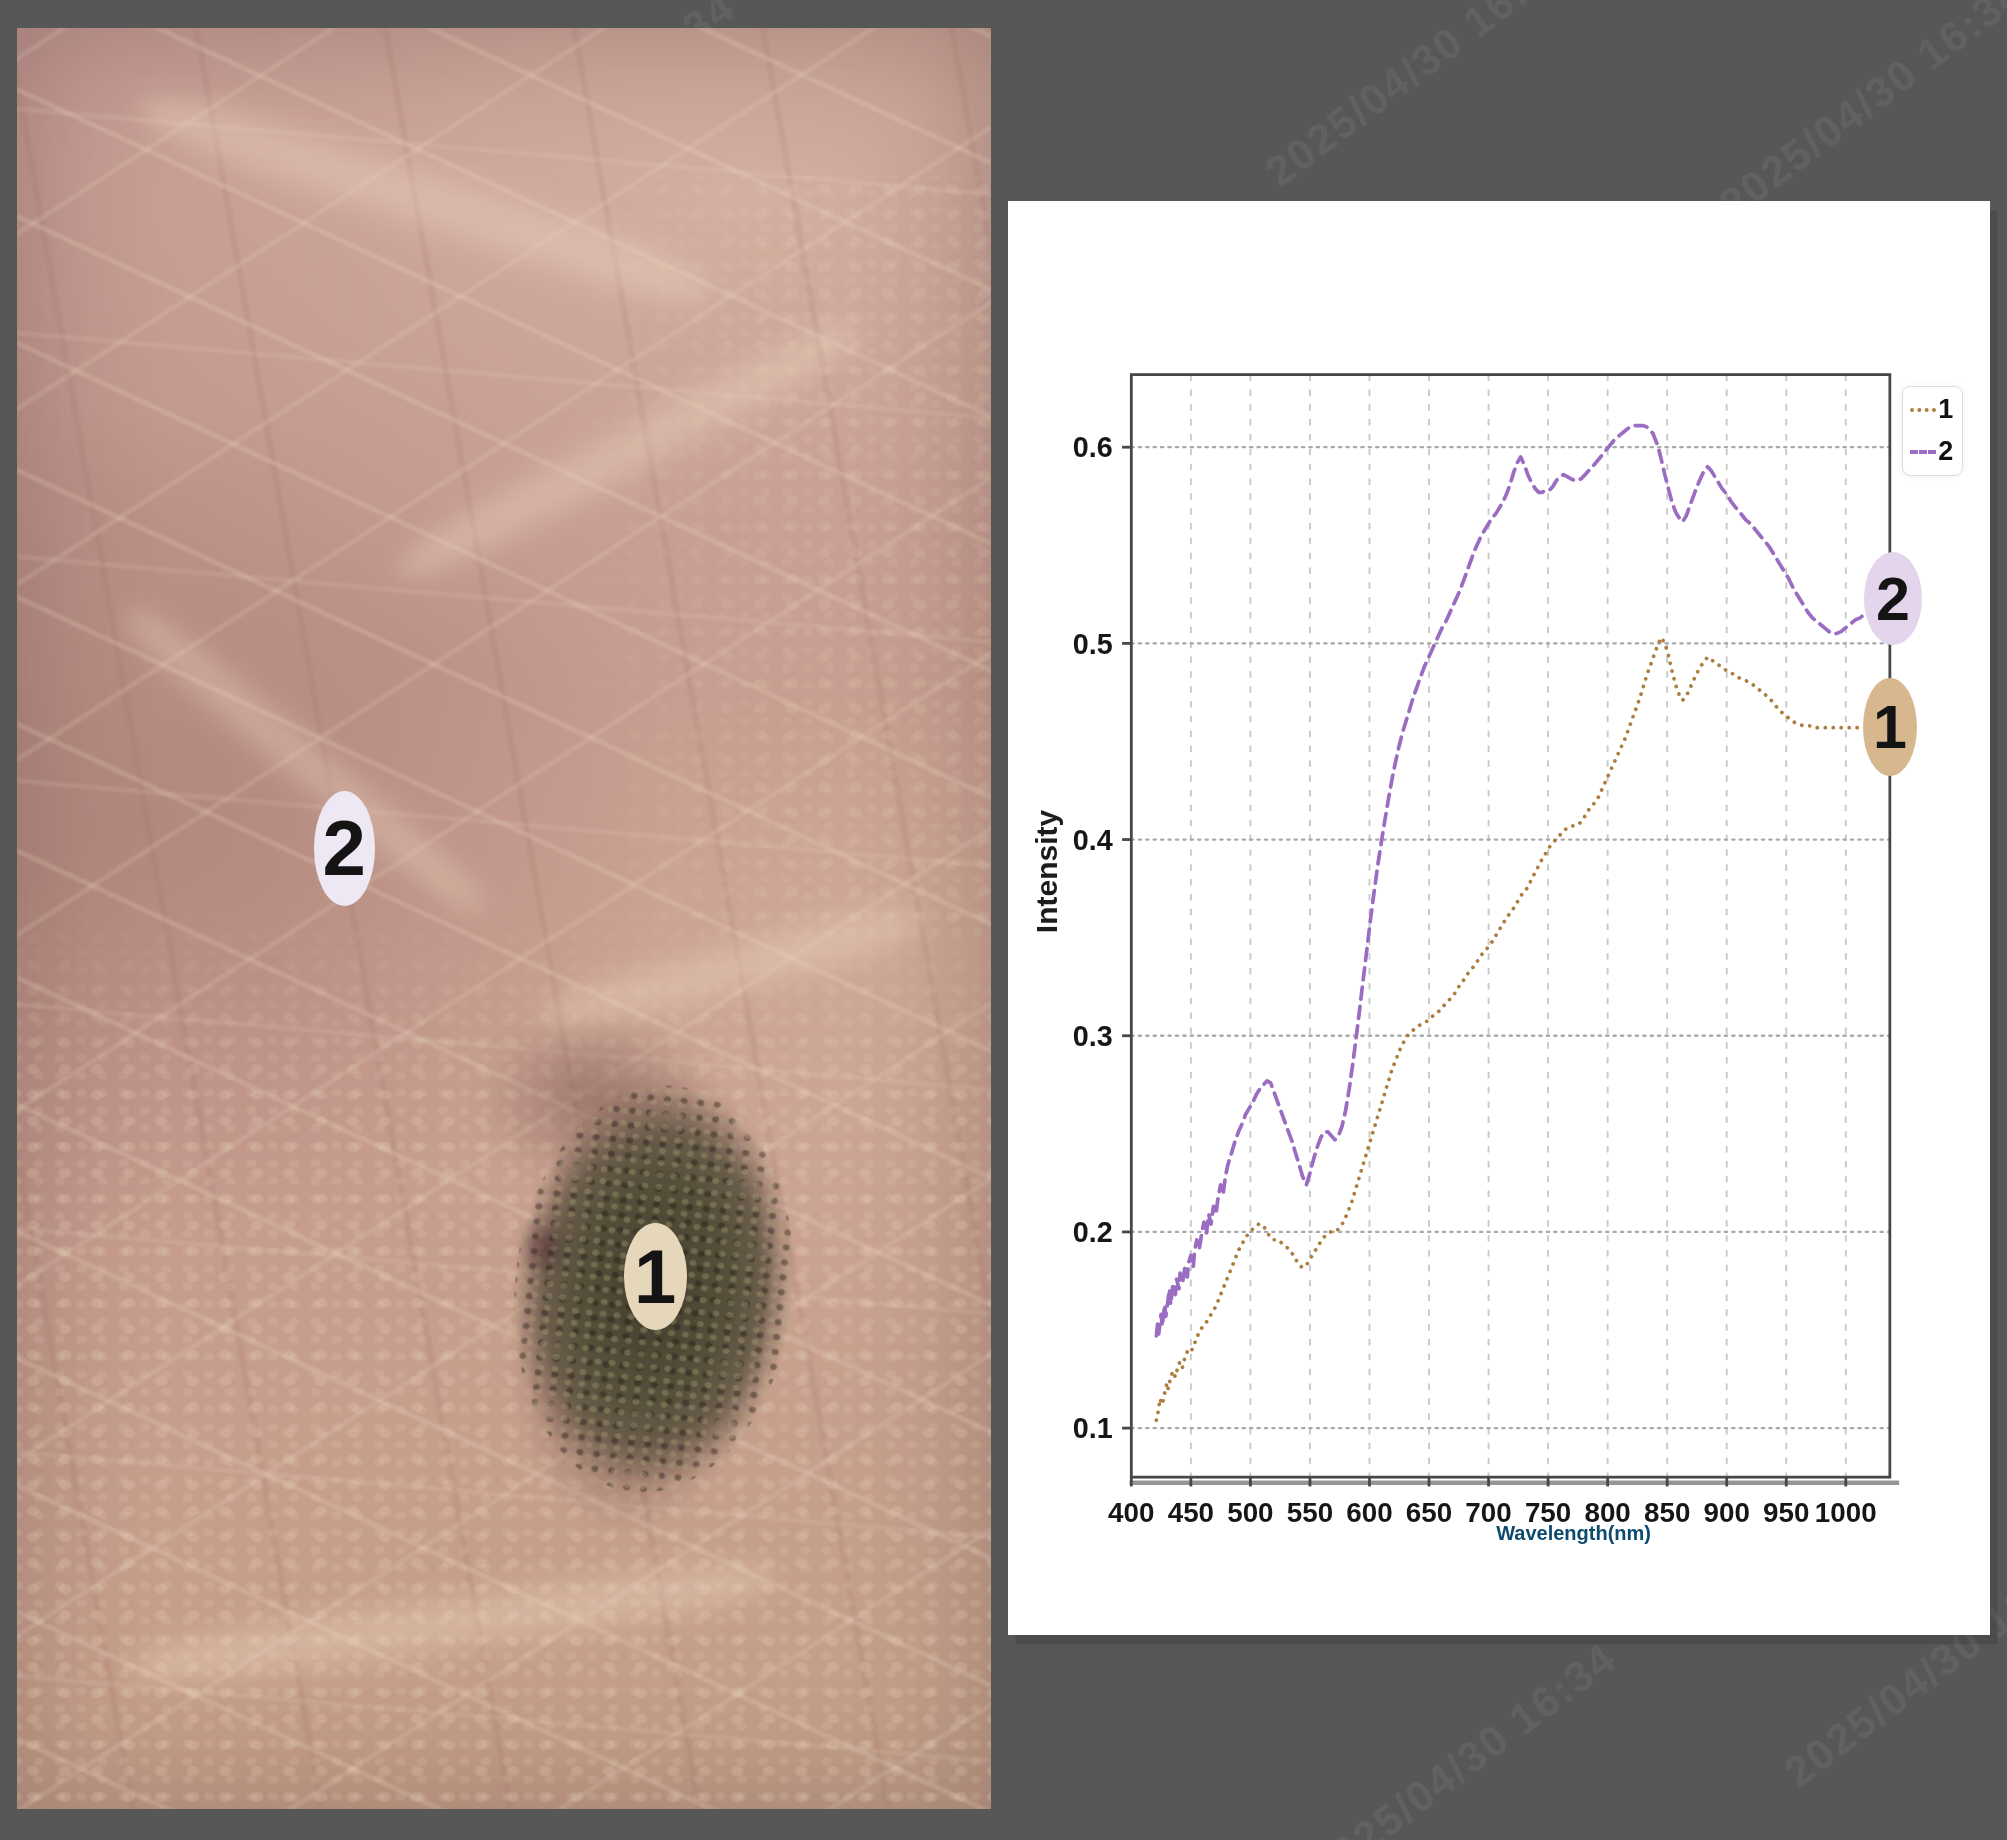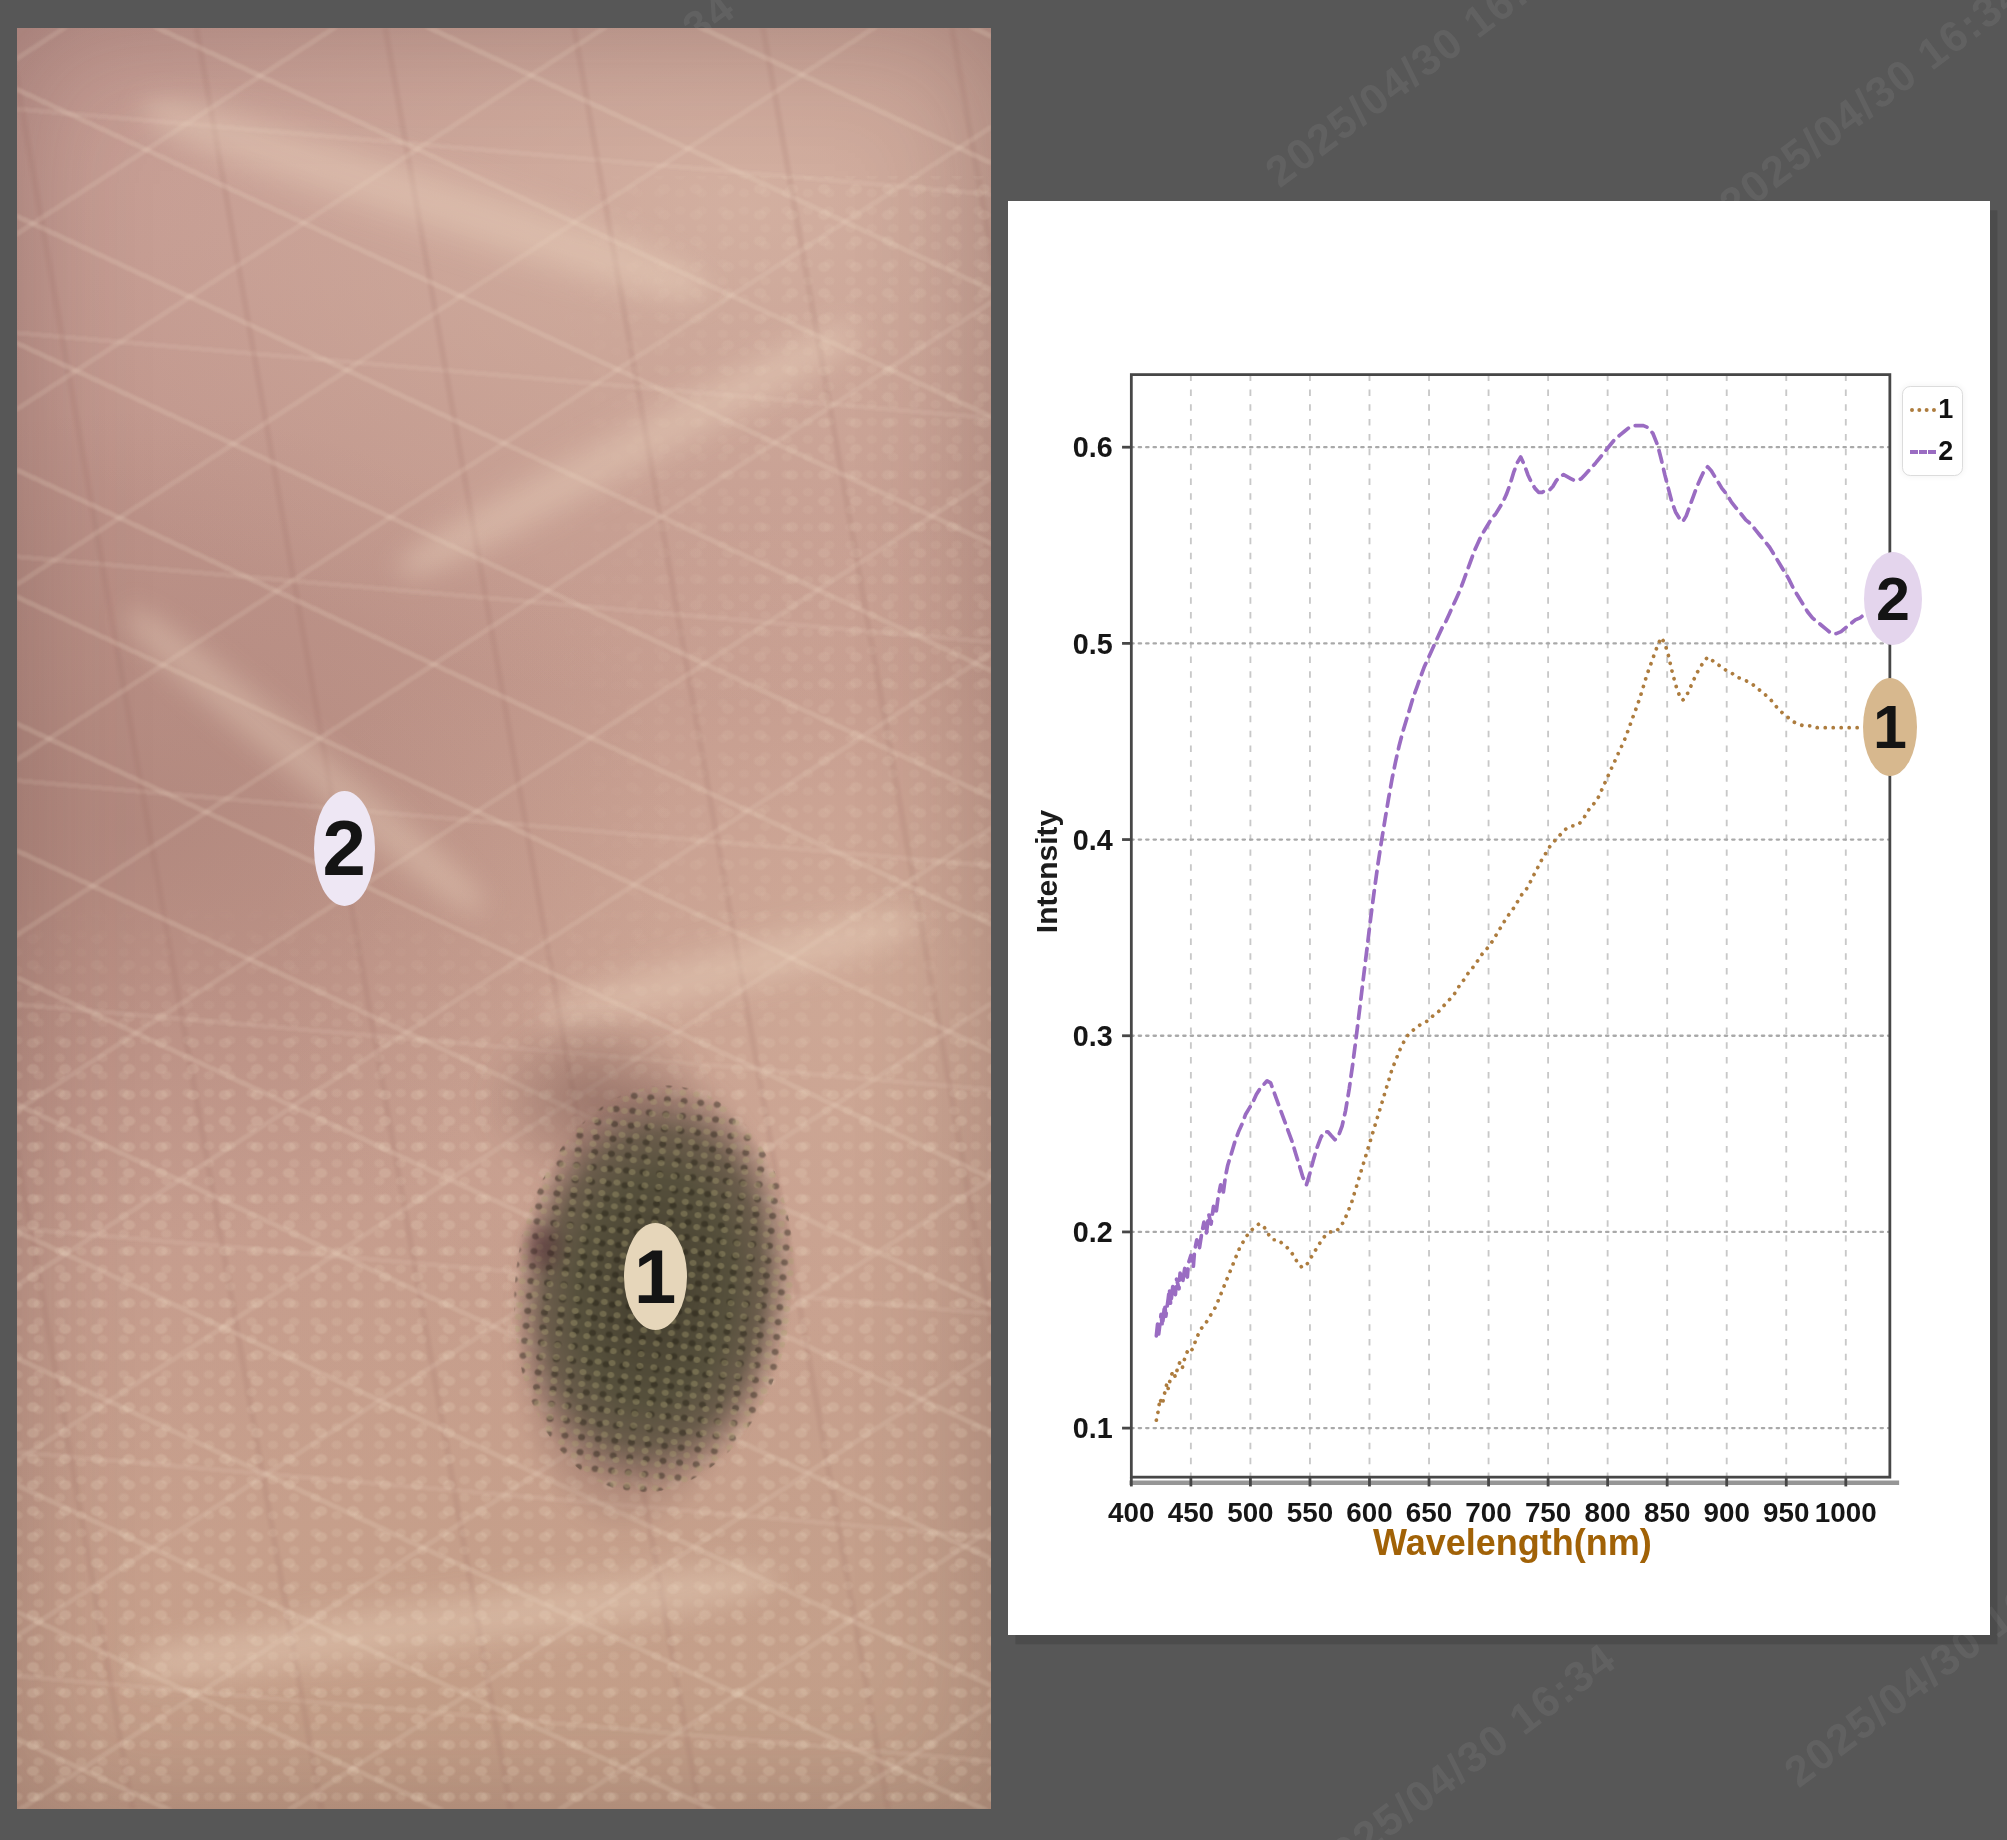--- a/index.html
+++ b/index.html
@@ -60,22 +60,22 @@
     color:#141414;font-weight:700;}
   .pmarker.m2{left:297px;top:763px;width:61px;height:115px;background:var(--photo-badge2);font-size:78px;}
   .pmarker.m1{left:607px;top:1195px;width:63px;height:107px;background:var(--photo-badge1);font-size:76px;}
 
   
   .panel{position:absolute;left:1008px;top:201px;width:982px;height:1434px;background:#ffffff;
     box-shadow:7.4px 9.3px 0 rgba(0,0,0,0.12);}
   .panel svg{position:absolute;left:0;top:0;}
   .ylabel{position:absolute;left:-55px;top:654px;width:186px;height:33px;text-align:center;
     transform:rotate(-90deg);font-size:30px;font-weight:700;color:#1c1c1c;}
-  .xlabel{position:absolute;left:365px;top:1321px;width:278px;text-align:left;
-    font-size:36px;font-weight:700;color:#a16207;}
+  .xlabel{position:absolute;left:365px;top:1321px;width:278px;text-align:right;
+    font-size:20px;font-weight:700;color:#0c4a6e;}
   .legend{position:absolute;left:894px;top:185px;width:61px;padding:9.3px 7.4px;box-sizing:border-box;
     background:#fff;border:1.9px solid #dcdcdc;border-radius:8.3px;box-shadow:0 0 7.4px rgba(0,0,0,0.06);
     display:flex;flex-direction:column;gap:15px;}
   .legend-row{display:flex;align-items:center;gap:1.9px;}
   .sw{display:inline-block;width:26px;height:0;}
   .sw.s1{border-top:4.6px dotted var(--c1);}
   .sw.s2{border-top:4.6px dashed var(--c2);}
   .legend-label{font-size:27px;font-weight:700;color:#111;line-height:1;}
   .cbadge{position:absolute;border-radius:50%;display:flex;align-items:center;justify-content:center;
     font-weight:700;color:#141414;z-index:3;}

